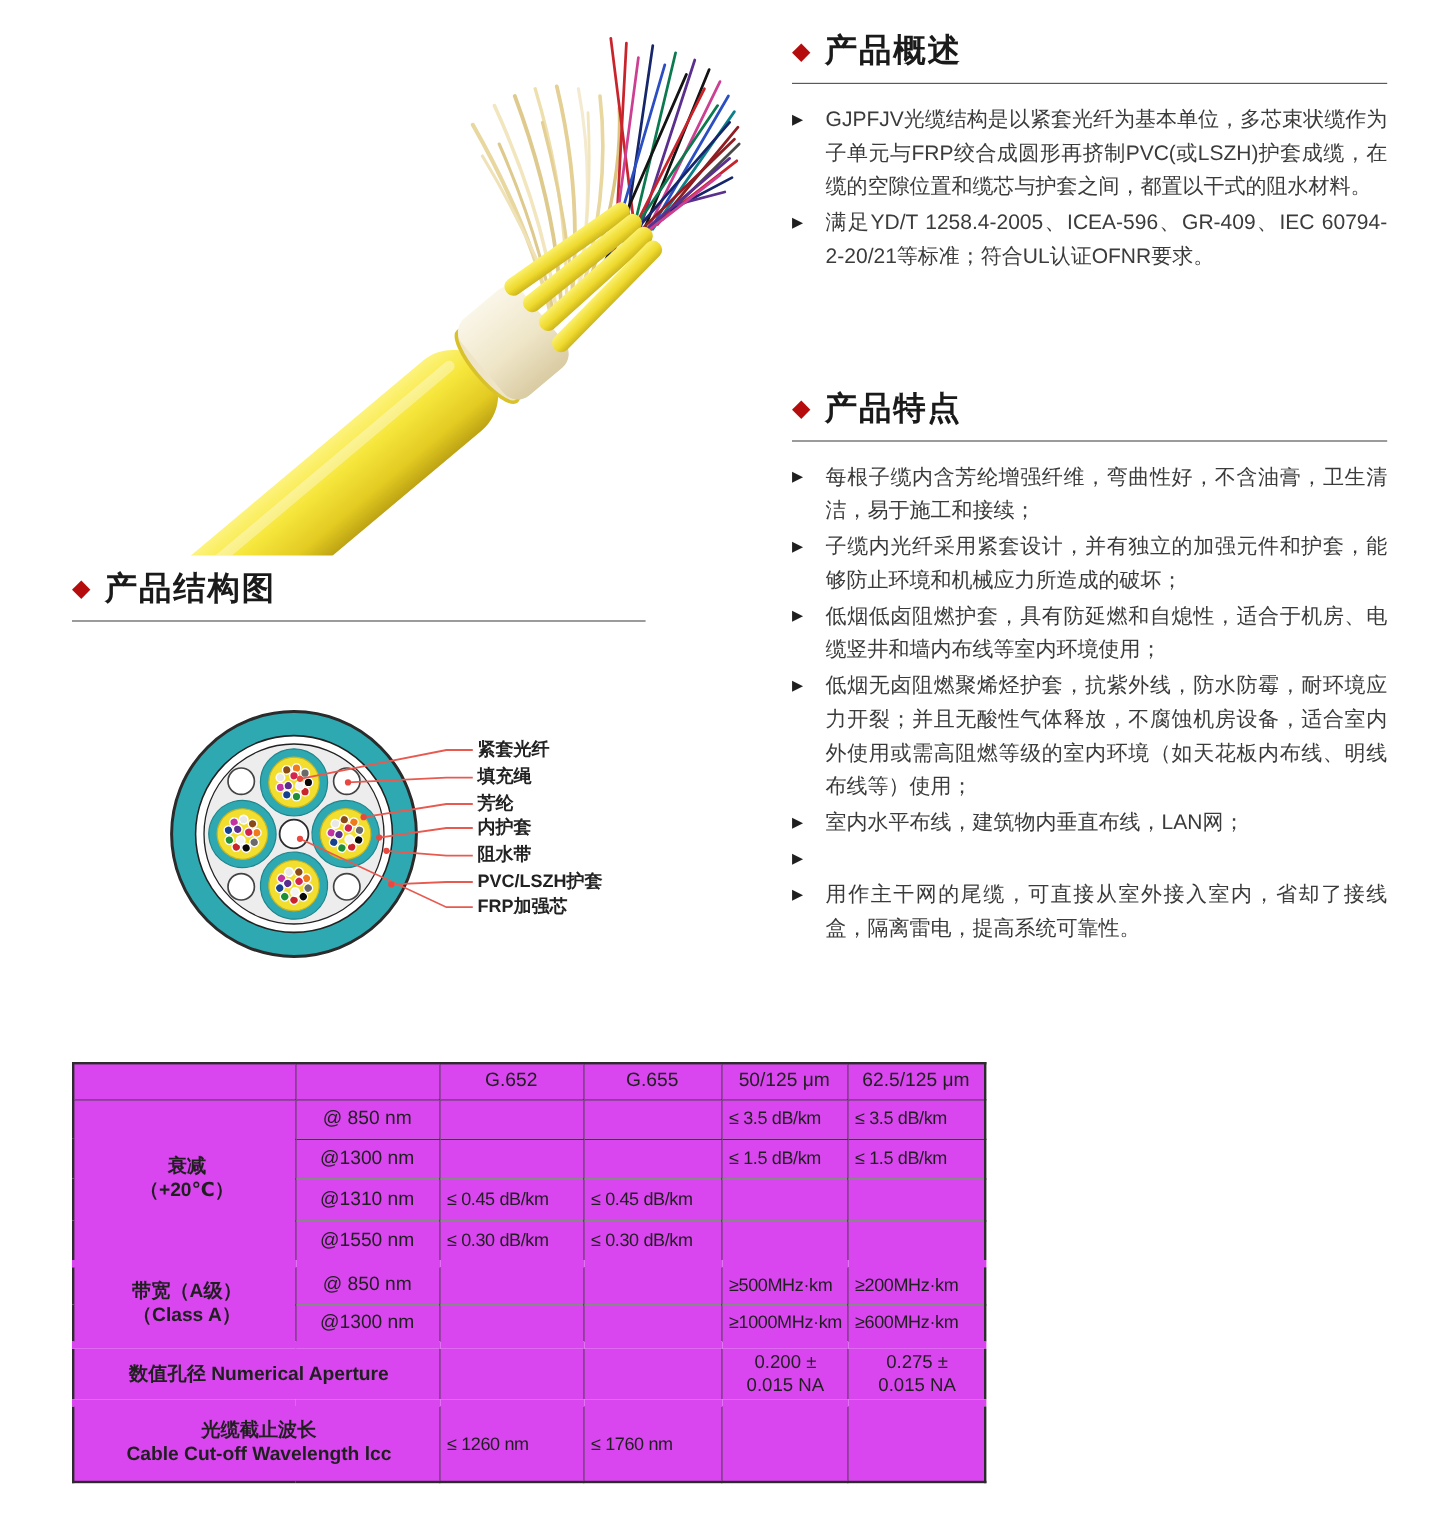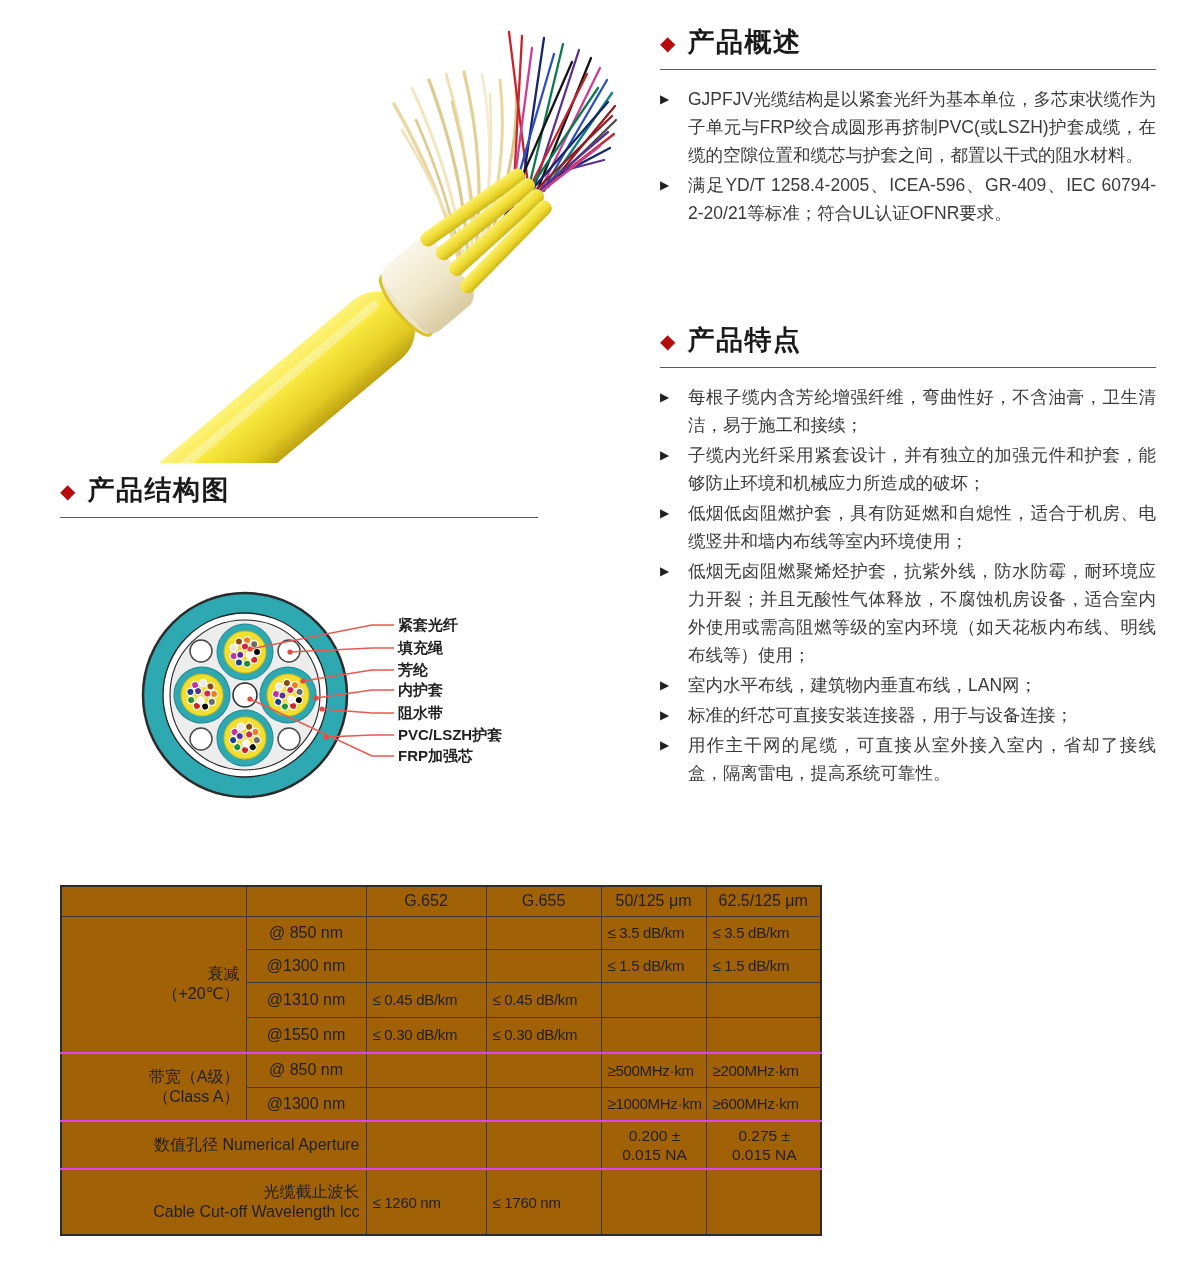--- a/index.html
+++ b/index.html
@@ -24,24 +24,24 @@
 
   
   #structure{position:absolute;left:60px;top:472px;width:500px;height:345px;}
   #structure .rule{width:478px;}
   #structure svg.diagram{position:absolute;left:0;top:50px;}
   .dlabel{position:absolute;left:338px;width:160px;font-size:15px;font-weight:600;color:#222;line-height:20px;white-space:nowrap;}
 
   
   #spec-table{position:absolute;left:60px;top:885px;}
   table.spec{border-collapse:collapse;table-layout:fixed;width:760px;border:2px solid #2b2b2b;font-size:16px;color:#1f1f1f;}
-  table.spec td{border:1px solid #3a3a3a;padding:1px 6px;vertical-align:middle;background:#a16207;overflow:hidden;}
-  table.spec tr.group-top td{border-top:2px solid #d946ef;}
+  table.spec td{border:1px solid #3a3a3a;padding:1px 6px;vertical-align:middle;background:#d946ef;overflow:hidden;}
+  table.spec tr.group-top td{border-top:6px solid #d946ef;}
   .cell-c{text-align:center;}
-  .cell-l{text-align:right;padding-left:10px !important;}
+  .cell-l{text-align:center;padding-left:10px !important;font-weight:bold;}
   .val-sm{font-size:15px;letter-spacing:-0.3px;}
   .two-line div{line-height:1.25;}
   .na-val{font-size:15.5px;line-height:1.3;text-align:center;padding-left:8px !important;}
 </style>
 </head>
 <body>
 
 <div class="page">
 
   <div id="photo">
@@ -161,21 +161,20 @@
       <div class="bullet-item">
         <span class="marker">▶</span>
         <span class="btext">低烟无卤阻燃聚烯烃护套，抗紫外线，防水防霉，耐环境应力开裂；并且无酸性气体释放，不腐蚀机房设备，适合室内外使用或需高阻燃等级的室内环境（如天花板内布线、明线布线等）使用；</span>
       </div>
       <div class="bullet-item">
         <span class="marker">▶</span>
         <span class="btext">室内水平布线，建筑物内垂直布线，LAN网；</span>
       </div>
       <div class="bullet-item">
         <span class="marker">▶</span>
-        <span class="btext">标准的纤芯可直接安装连接器，用于与设备连接；</span>
       </div>
       <div class="bullet-item">
         <span class="marker">▶</span>
         <span class="btext">用作主干网的尾缆，可直接从室外接入室内，省却了接线盒，隔离雷电，提高系统可靠性。</span>
       </div>
     </div>
   </div>
 
   <div id="structure">
     <div class="sec-head">

